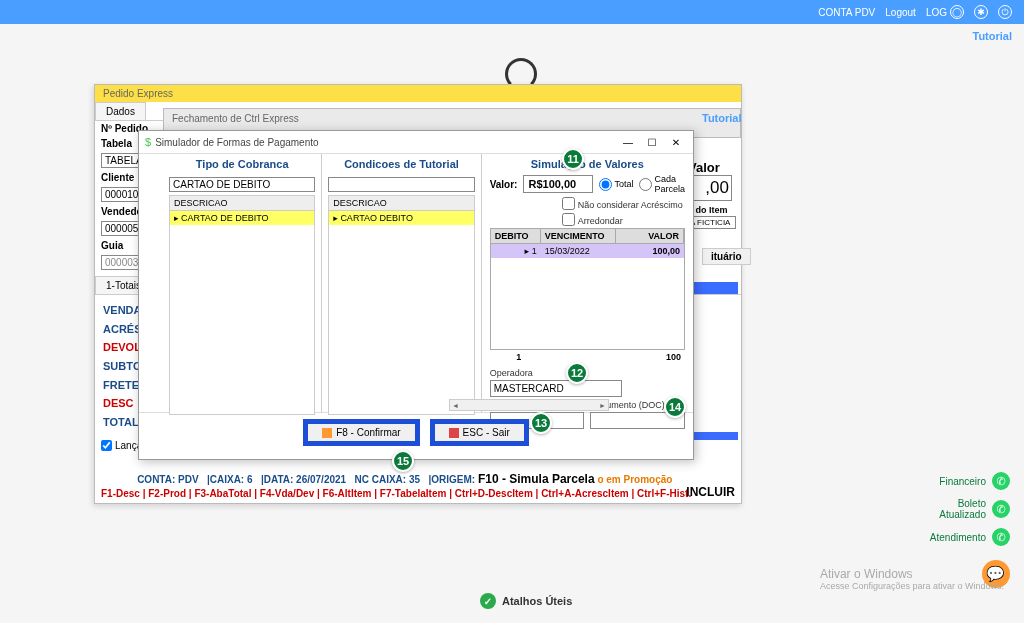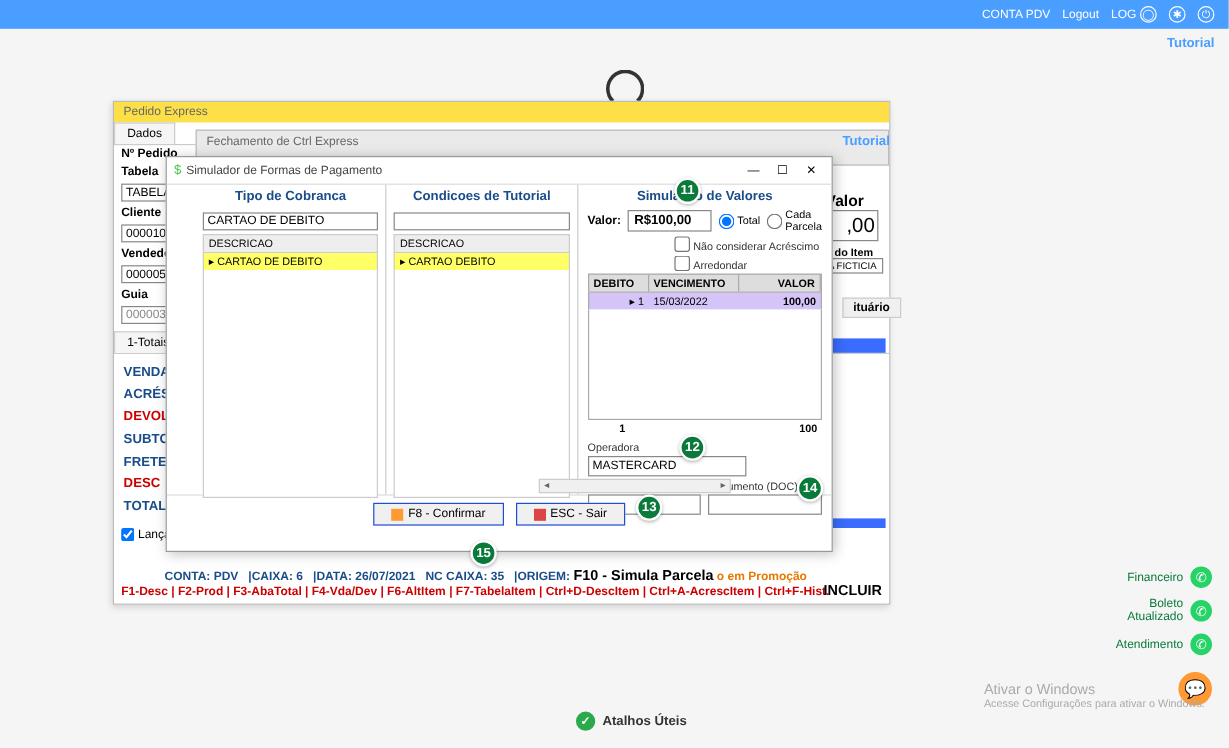--- a/index.html
+++ b/index.html
@@ -93,21 +93,21 @@
 .sim-gf-3 { width: 50px; text-align: right; }
 
 .sim-operadora { margin-top: 4px; }
 .sim-field-label { font-size: 9px; color: #333; }
 .sim-field-input { border: 1px solid #888; padding: 2px 3px; font-size: 10px; width: 132px; }
 .sim-auth-doc { display: flex; gap: 6px; margin-top: 3px; }
 .sim-auth-doc > div { flex: 1; }
 .sim-auth-doc input { width: 100%; border: 1px solid #888; padding: 2px 3px; font-size: 10px; }
 
 .sim-buttons { display: flex; justify-content: center; gap: 10px; padding: 6px; border-top: 1px solid #ddd; }
-.sim-btn { background: #f0f0f0; border: 1px solid #1d4ed8; padding: 3px 14px; font-size: 10px; cursor: pointer; display: flex; align-items: center; gap: 4px; }
+.sim-btn { background: #f0f0f0; border: 5px solid #1d4ed8; padding: 3px 14px; font-size: 10px; cursor: pointer; display: flex; align-items: center; gap: 4px; }
 .sim-btn-icon { width: 10px; height: 10px; display: inline-block; }
 .sim-btn-icon.orange { background: #ff9933; }
 .sim-btn-icon.red { background: #dd4444; }
 
 
 .scrollbar-hint { position: absolute; left: 310px; bottom: 48px; width: 160px; height: 12px; background: #f0f0f0; border: 1px solid #ccc; display: flex; align-items: center; }
 .scrollbar-hint::before, .scrollbar-hint::after { content: '◄'; font-size: 7px; padding: 0 2px; color: #666; }
 .scrollbar-hint::after { content: '►'; margin-left: auto; }
 
 

